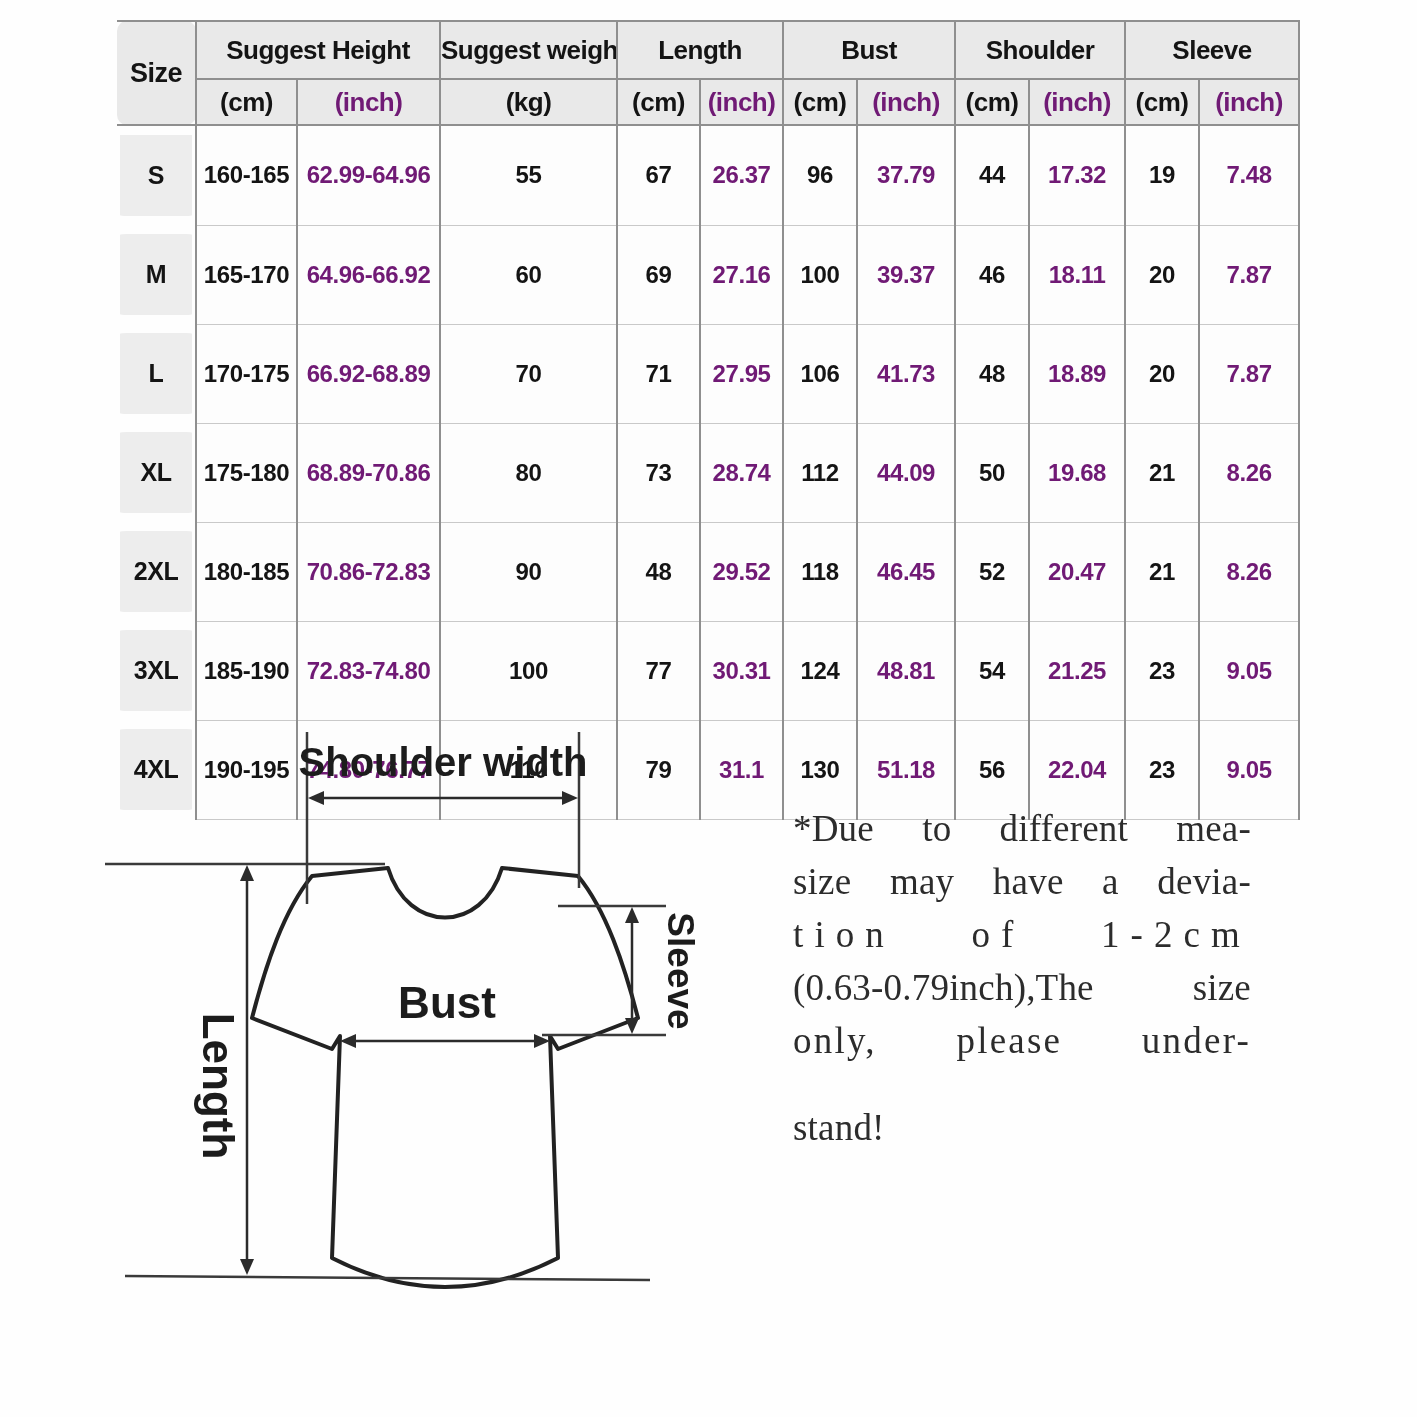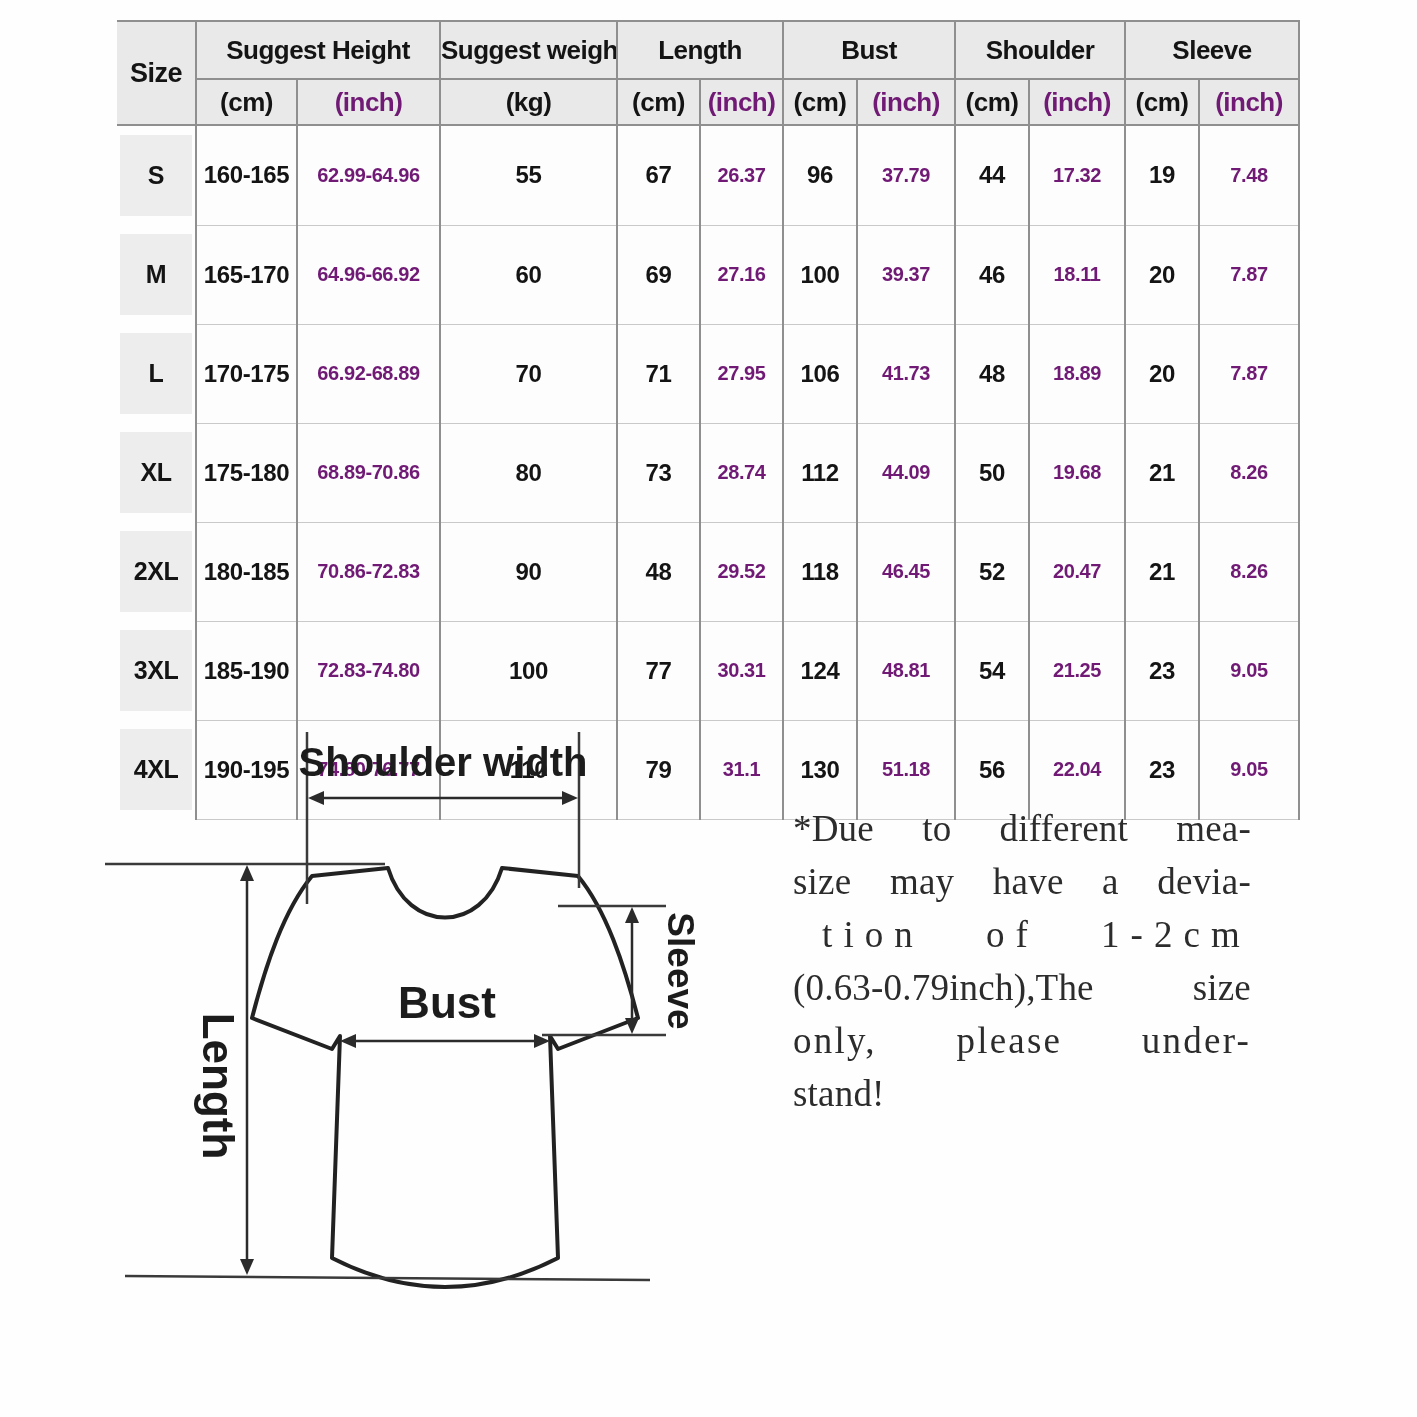--- a/index.html
+++ b/index.html
@@ -18,40 +18,40 @@
   }
   .size-table thead th{
     background:#e9e9e9;font-weight:bold;font-size:26px;letter-spacing:-0.5px;
   }
   .size-table tr.h1 th{height:56px;}
   .size-table tr.h2 th{height:44px;font-size:26px;margin-left:41px;}
   .size-table tbody td{
     height:81px;font-size:24px;font-weight:bold;letter-spacing:-0.4px;
     border-top:1px solid #c9c9c9;border-bottom:1px solid #c9c9c9;background:#fdfdfd;
   }
-  .size-table tbody td.red{font-size:20px;}
+  .size-table tbody td.red{font-size:24px;}
   .size-table .red{color:#701a75;}
   .size-table .th-size{font-size:27px;}
-  .size-table .th-size,.size-table .size-cell{border-left:0;}
+  .size-table .th-size,.size-table .size-cell{border-left:0;border-radius:10px;}
   .size-table .size-cell{
     border-top:0;border-bottom:0;background:#ededed;background-clip:content-box;
     padding:9px 3px;font-size:25px;
   }
   
   .diagram{position:absolute;left:90px;top:718px;width:660px;height:610px;}
   .diagram text{font-family:"Liberation Sans",sans-serif;font-weight:bold;fill:#1c1c1c;}
   
   .note{
     position:absolute;left:793px;top:802px;width:458px;
     font-size:37px;line-height:53px;color:#2c2c2c;letter-spacing:0.2px;
   }
   .note-line{text-align:justify;text-align-last:justify;font-family:Liberation Serif, serif;}
-  .note-line.spread{letter-spacing:0.30em;margin-left:29px;}
+  .note-line.spread{letter-spacing:0.30em;}
   .note-line.spread2{letter-spacing:0.06em;}
-  .note-line.last{text-align-last:left;}
+  .note-line.last{text-align-last:left;margin-top:34px;}
 </style>
 </head>
 <body>
 
 <div class="canvas">
 
   <table class="size-table">
     <colgroup>
       <col style="width:79px">
         <col style="width:101px">

